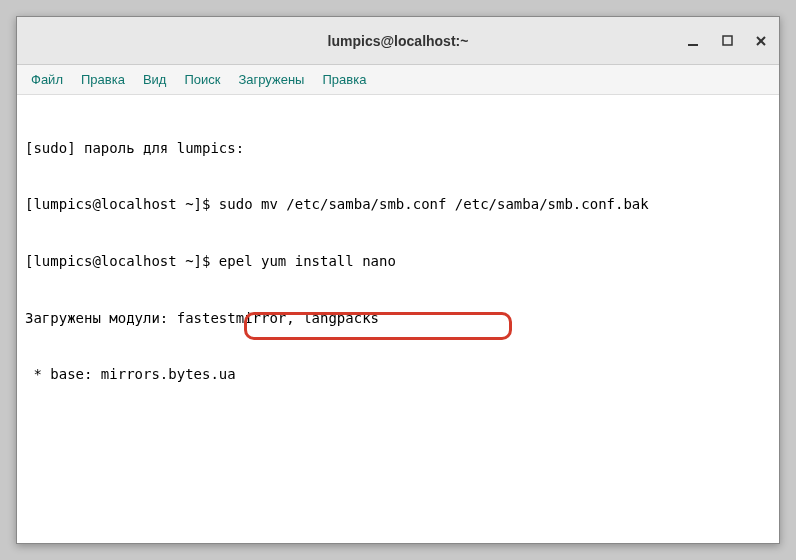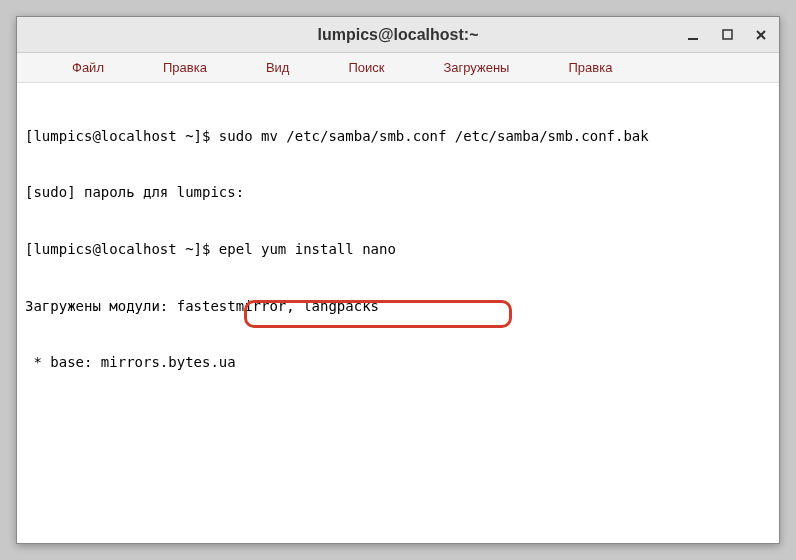--- a/index.html
+++ b/index.html
@@ -19,29 +19,29 @@
     .window {
       width: 764px;
       height: 528px;
       background: #f5f5f5;
       border: 1px solid #888;
       box-shadow: 0 2px 8px rgba(0,0,0,0.3);
       display: flex;
       flex-direction: column;
     }
     .titlebar {
-      height: 36px;
+      height: 48px;
       background: #e8e8e8;
       border-bottom: 1px solid #ccc;
       display: flex;
       align-items: center;
       justify-content: center;
       position: relative;
       font-weight: bold;
-      font-size: 16px;
+      font-size: 14px;
       color: #333;
     }
     .window-controls {
       position: absolute;
       right: 8px;
       display: flex;
       gap: 14px;
       align-items: center;
     }
     .window-control {
@@ -61,22 +61,21 @@
       display: flex;
       align-items: center;
       padding: 0 6px;
       gap: 2px;
       border-bottom: 1px solid #ddd;
       font-size: 13px;
     }
     .menu-item {
       padding: 4px 8px;
       cursor: pointer;
-      color: #7f1d1d;
-      margin-left: 41px;
+      color: #0f766e;
     }
     .terminal {
       flex: 1;
       background: #fff;
       padding: 6px 8px;
       font-family: 'DejaVu Sans Mono', 'Courier New', monospace;
       font-size: 14px;
       line-height: 1.35;
       color: #000;
       white-space: pre;
@@ -126,22 +125,22 @@
   <div class="menubar">
     <div class="menu-item">Файл</div>
     <div class="menu-item">Правка</div>
     <div class="menu-item">Вид</div>
     <div class="menu-item">Поиск</div>
     <div class="menu-item">Загружены</div>
     <div class="menu-item">Правка</div>
   </div>
 
   <div class="terminal">
+    <div class="terminal-line">[sudo] пароль для lumpics:</div>
     <div class="terminal-line">[lumpics@localhost ~]$ sudo mv /etc/samba/smb.conf /etc/samba/smb.conf.bak</div>
-    <div class="terminal-line">[sudo] пароль для lumpics:</div>
     <div class="terminal-line">[lumpics@localhost ~]$ epel yum install nano</div>
     <div class="terminal-line">Загружены модули: fastestmirror, langpacks</div>
     <div class="terminal-line"> * base: mirrors.bytes.ua</div>
     
     
     
     
     
     <div class="highlight-box"></div>
   </div>

